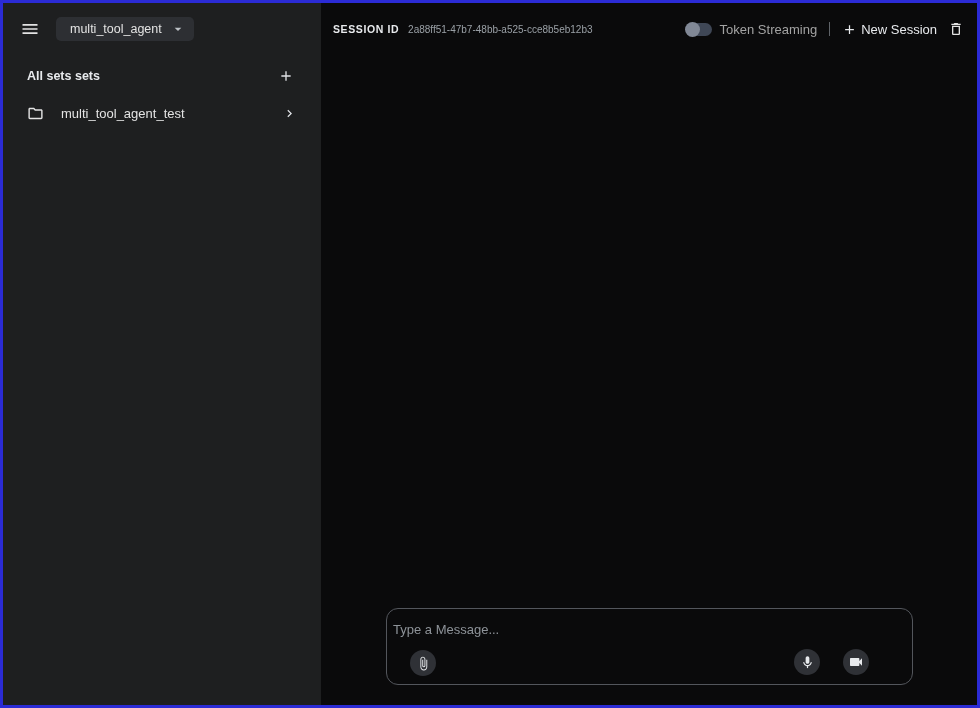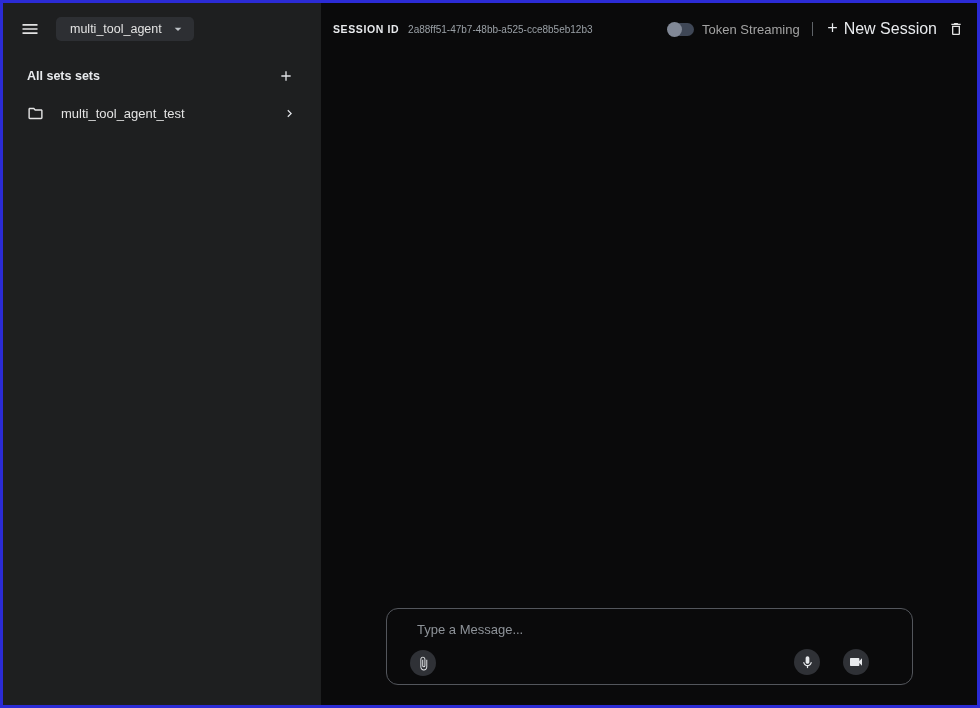--- a/index.html
+++ b/index.html
@@ -38,25 +38,25 @@
   .session-bar{height:36px;display:flex;align-items:center;justify-content:space-between;padding:16px 10px 0 12px}
   .session-info{display:flex;align-items:center;gap:9px}
   .session-label{color:#e8eaed;font-size:10.5px;font-weight:700;letter-spacing:.6px}
   .session-value{color:#9aa0a6;font-size:10px;font-family:Liberation Sans, sans-serif}
   .header-right{display:flex;align-items:center;gap:8px}
   .toggle{width:26px;height:13px;border-radius:8px;background:#3f4756;position:relative;cursor:pointer;flex:none}
   .knob{width:15px;height:15px;border-radius:50%;background:#818896;position:absolute;left:-1px;top:-1px}
   .ts-label{color:#a3a3a3;font-size:13px}
   .vdivider{width:1px;height:14px;background:#5f6368;margin:0 4px}
   .new-session{display:flex;gap:4px;background:none;border:none;
-    color:#e8eaed;font-size:16px;cursor:pointer;font-family:inherit}
+    color:#e8eaed;font-size:13px;cursor:pointer;font-family:inherit}
 
   .message-box{position:absolute;left:65px;top:605px;width:527px;height:77px;
     border:1px solid #53565c;border-radius:12px}
-  .message-input{position:absolute;left:30px;top:13px;width:380px;background:transparent;
+  .message-input{position:absolute;left:6px;top:13px;width:380px;background:transparent;
     border:none;outline:none;color:#e3e3e3;font-size:13px;font-family:inherit}
   .message-input::placeholder{color:#8e9399}
   .circle{position:absolute;width:26px;height:26px;border-radius:50%;background:#2f3136;
     border:none;display:flex;align-items:center;justify-content:center;cursor:pointer;padding:0}
   .circle.attach{left:23px;top:41px}
   .circle.mic{left:407px;top:40px}
   .circle.cam{left:456px;top:40px}
 </style>
 </head>
 <body>

